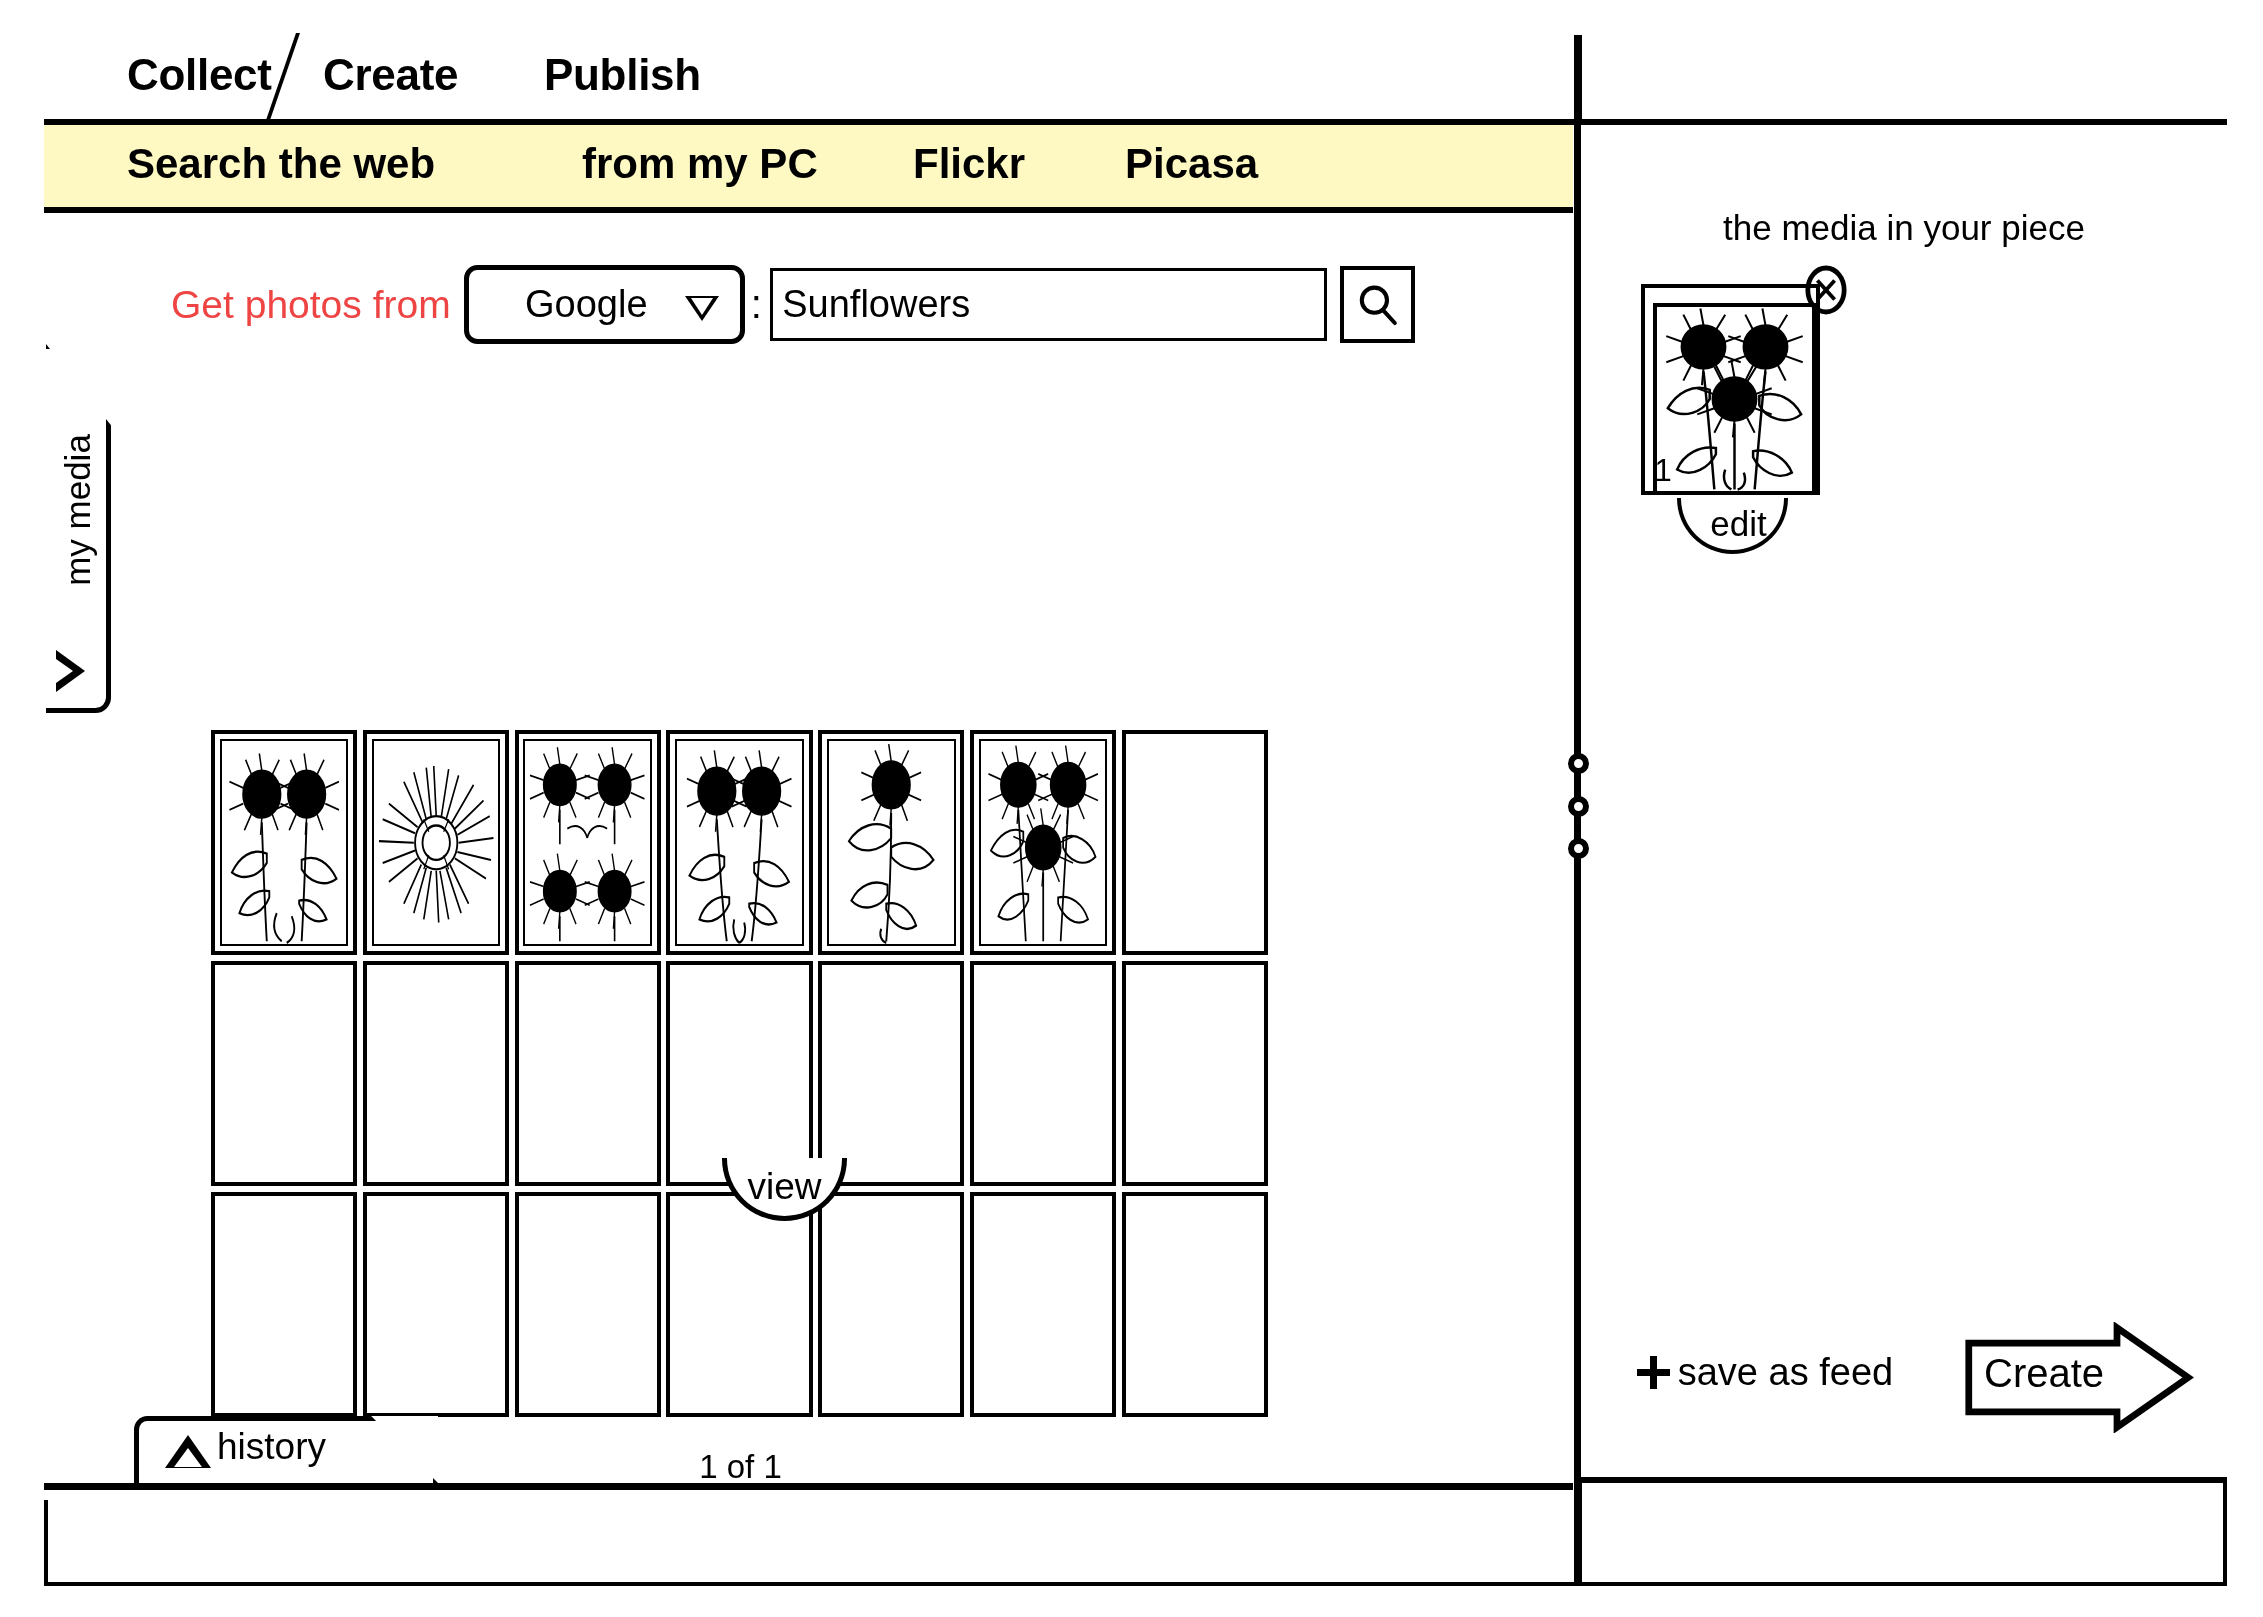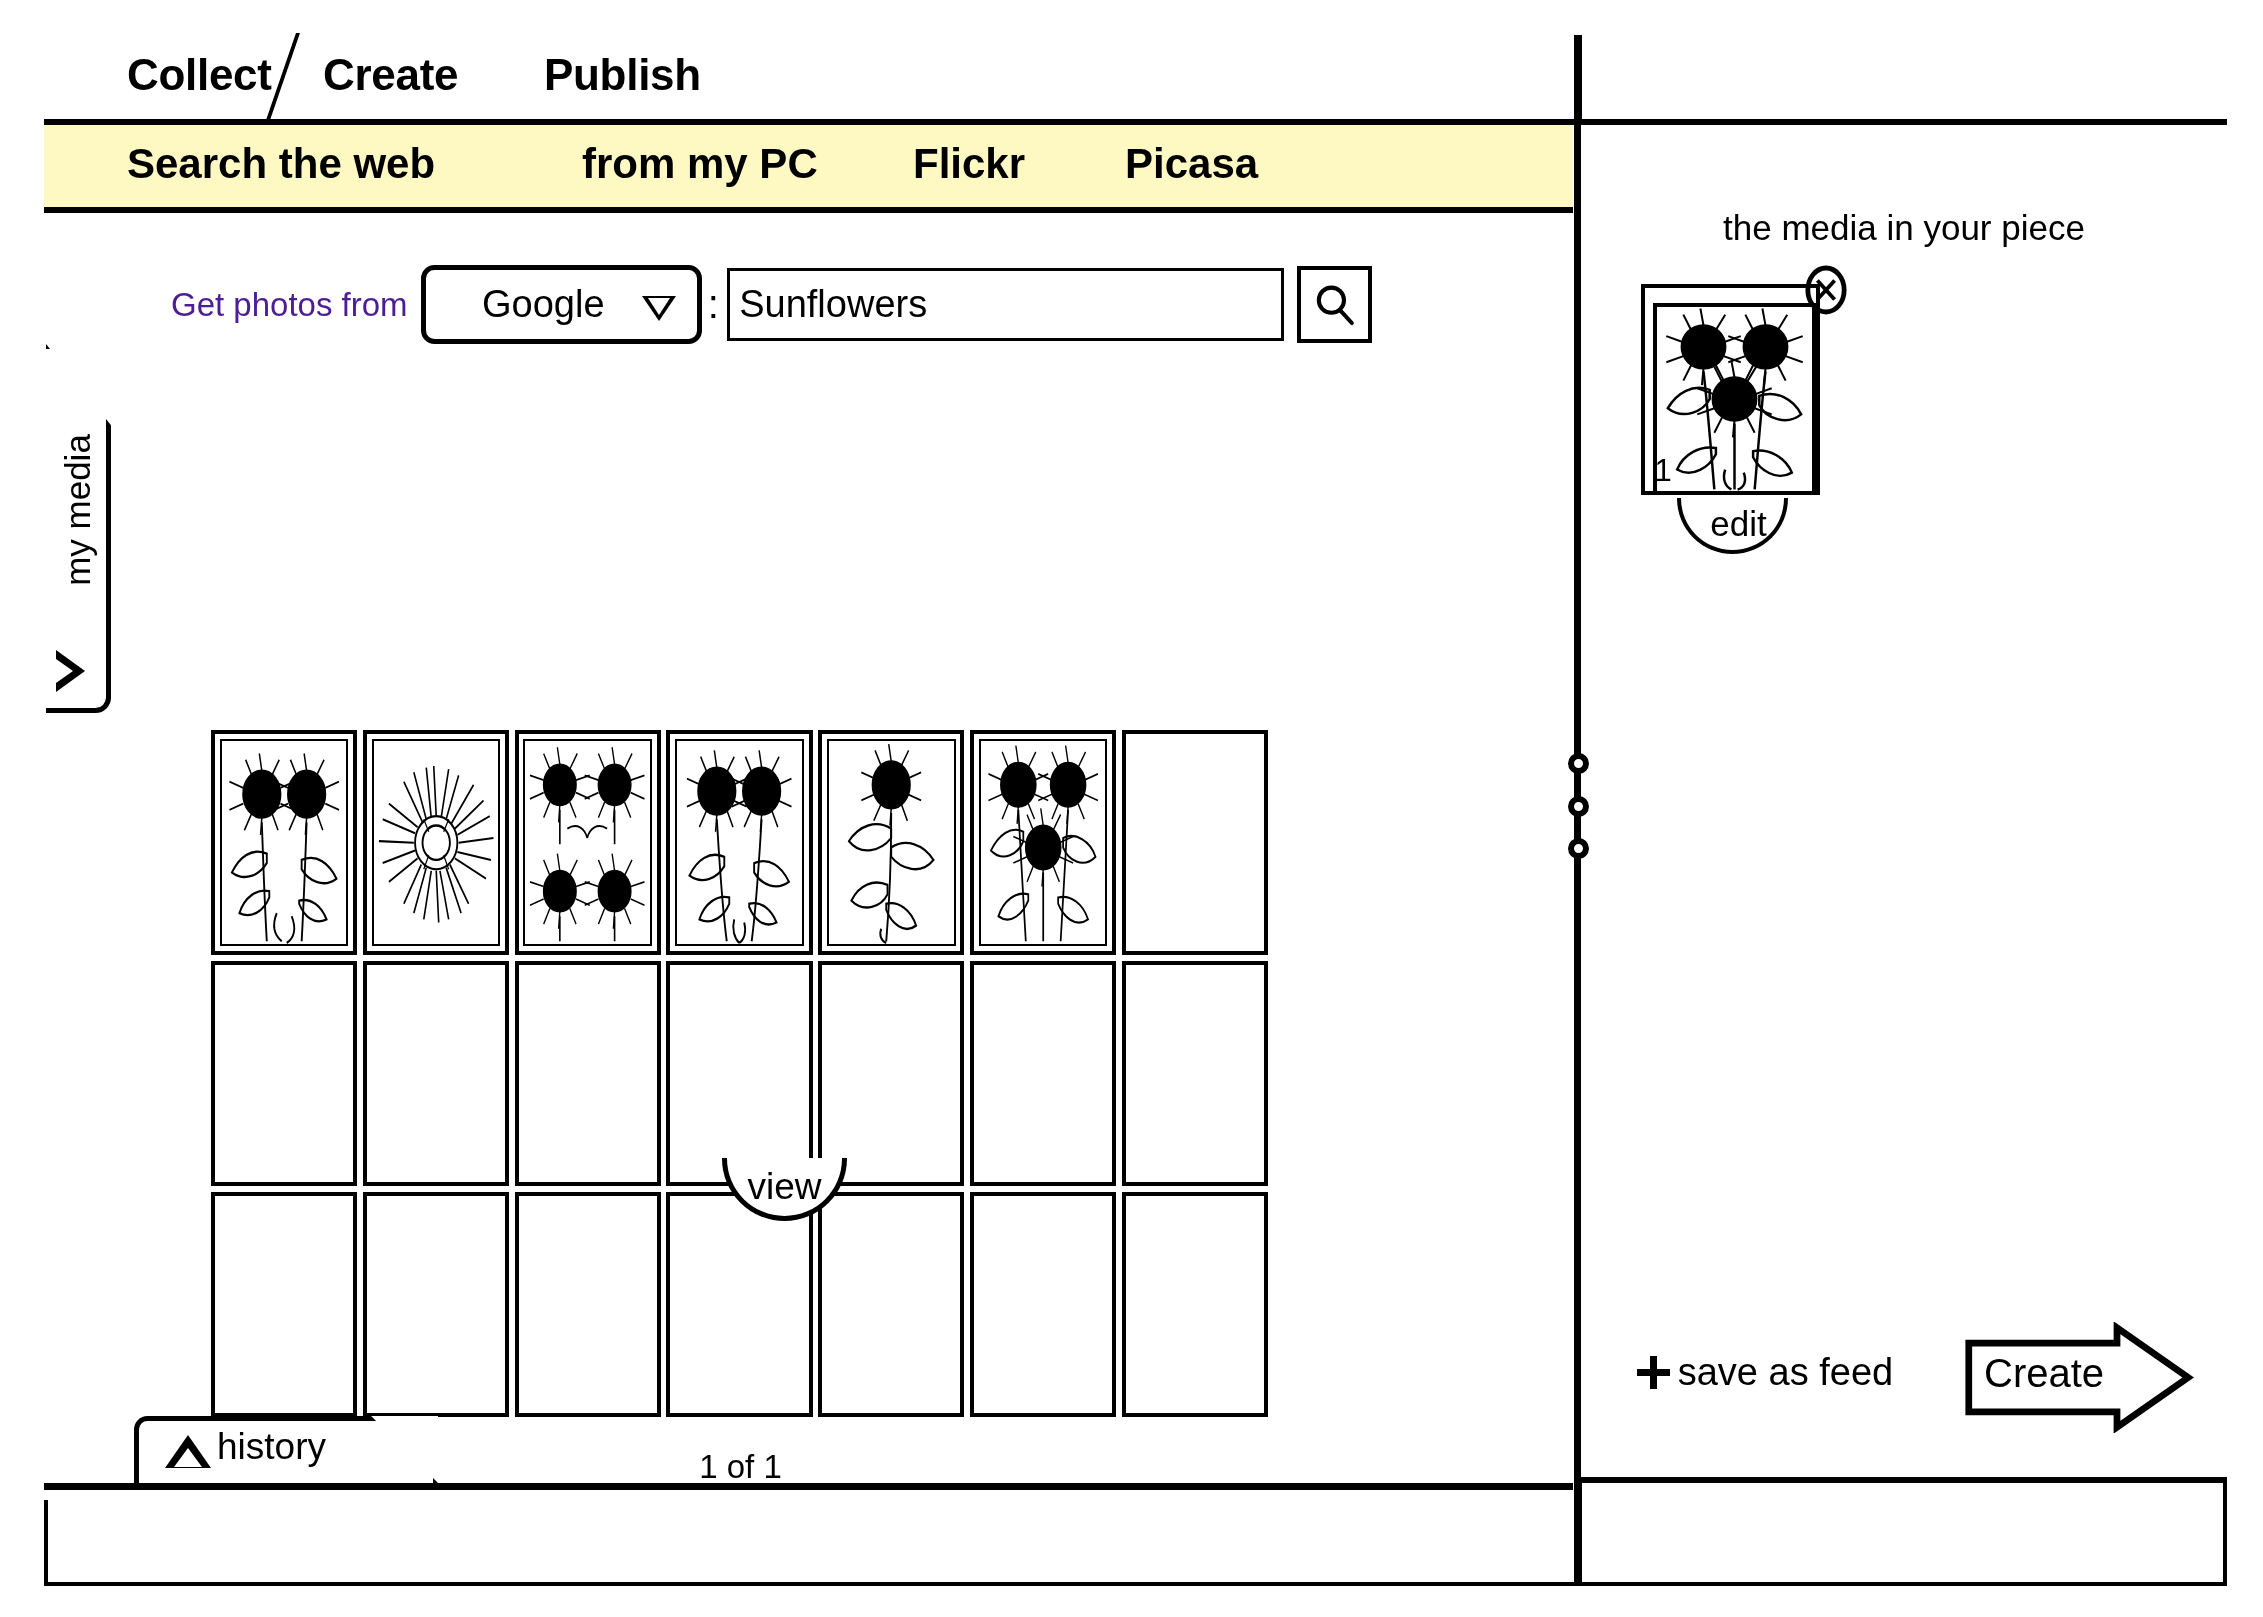--- a/index.html
+++ b/index.html
@@ -112,22 +112,22 @@
 
   
   .search-row {
     position: absolute;
     left: 127px; top: 50px;
     display: flex;
     align-items: center;
     height: 83px;
   }
   .search-label {
-    font-size: 33px;
-    color: #4c1d95;
+    font-size: 39px;
+    color: #ef4444;
     margin-right: 13.4px;
     white-space: nowrap;
   }
   .source-select {
     width: 281px; height: 79px;
     border: 5.8px solid #000;
     border-radius: 13.4px;
     background: #fff;
     display: flex;
     align-items: center;

